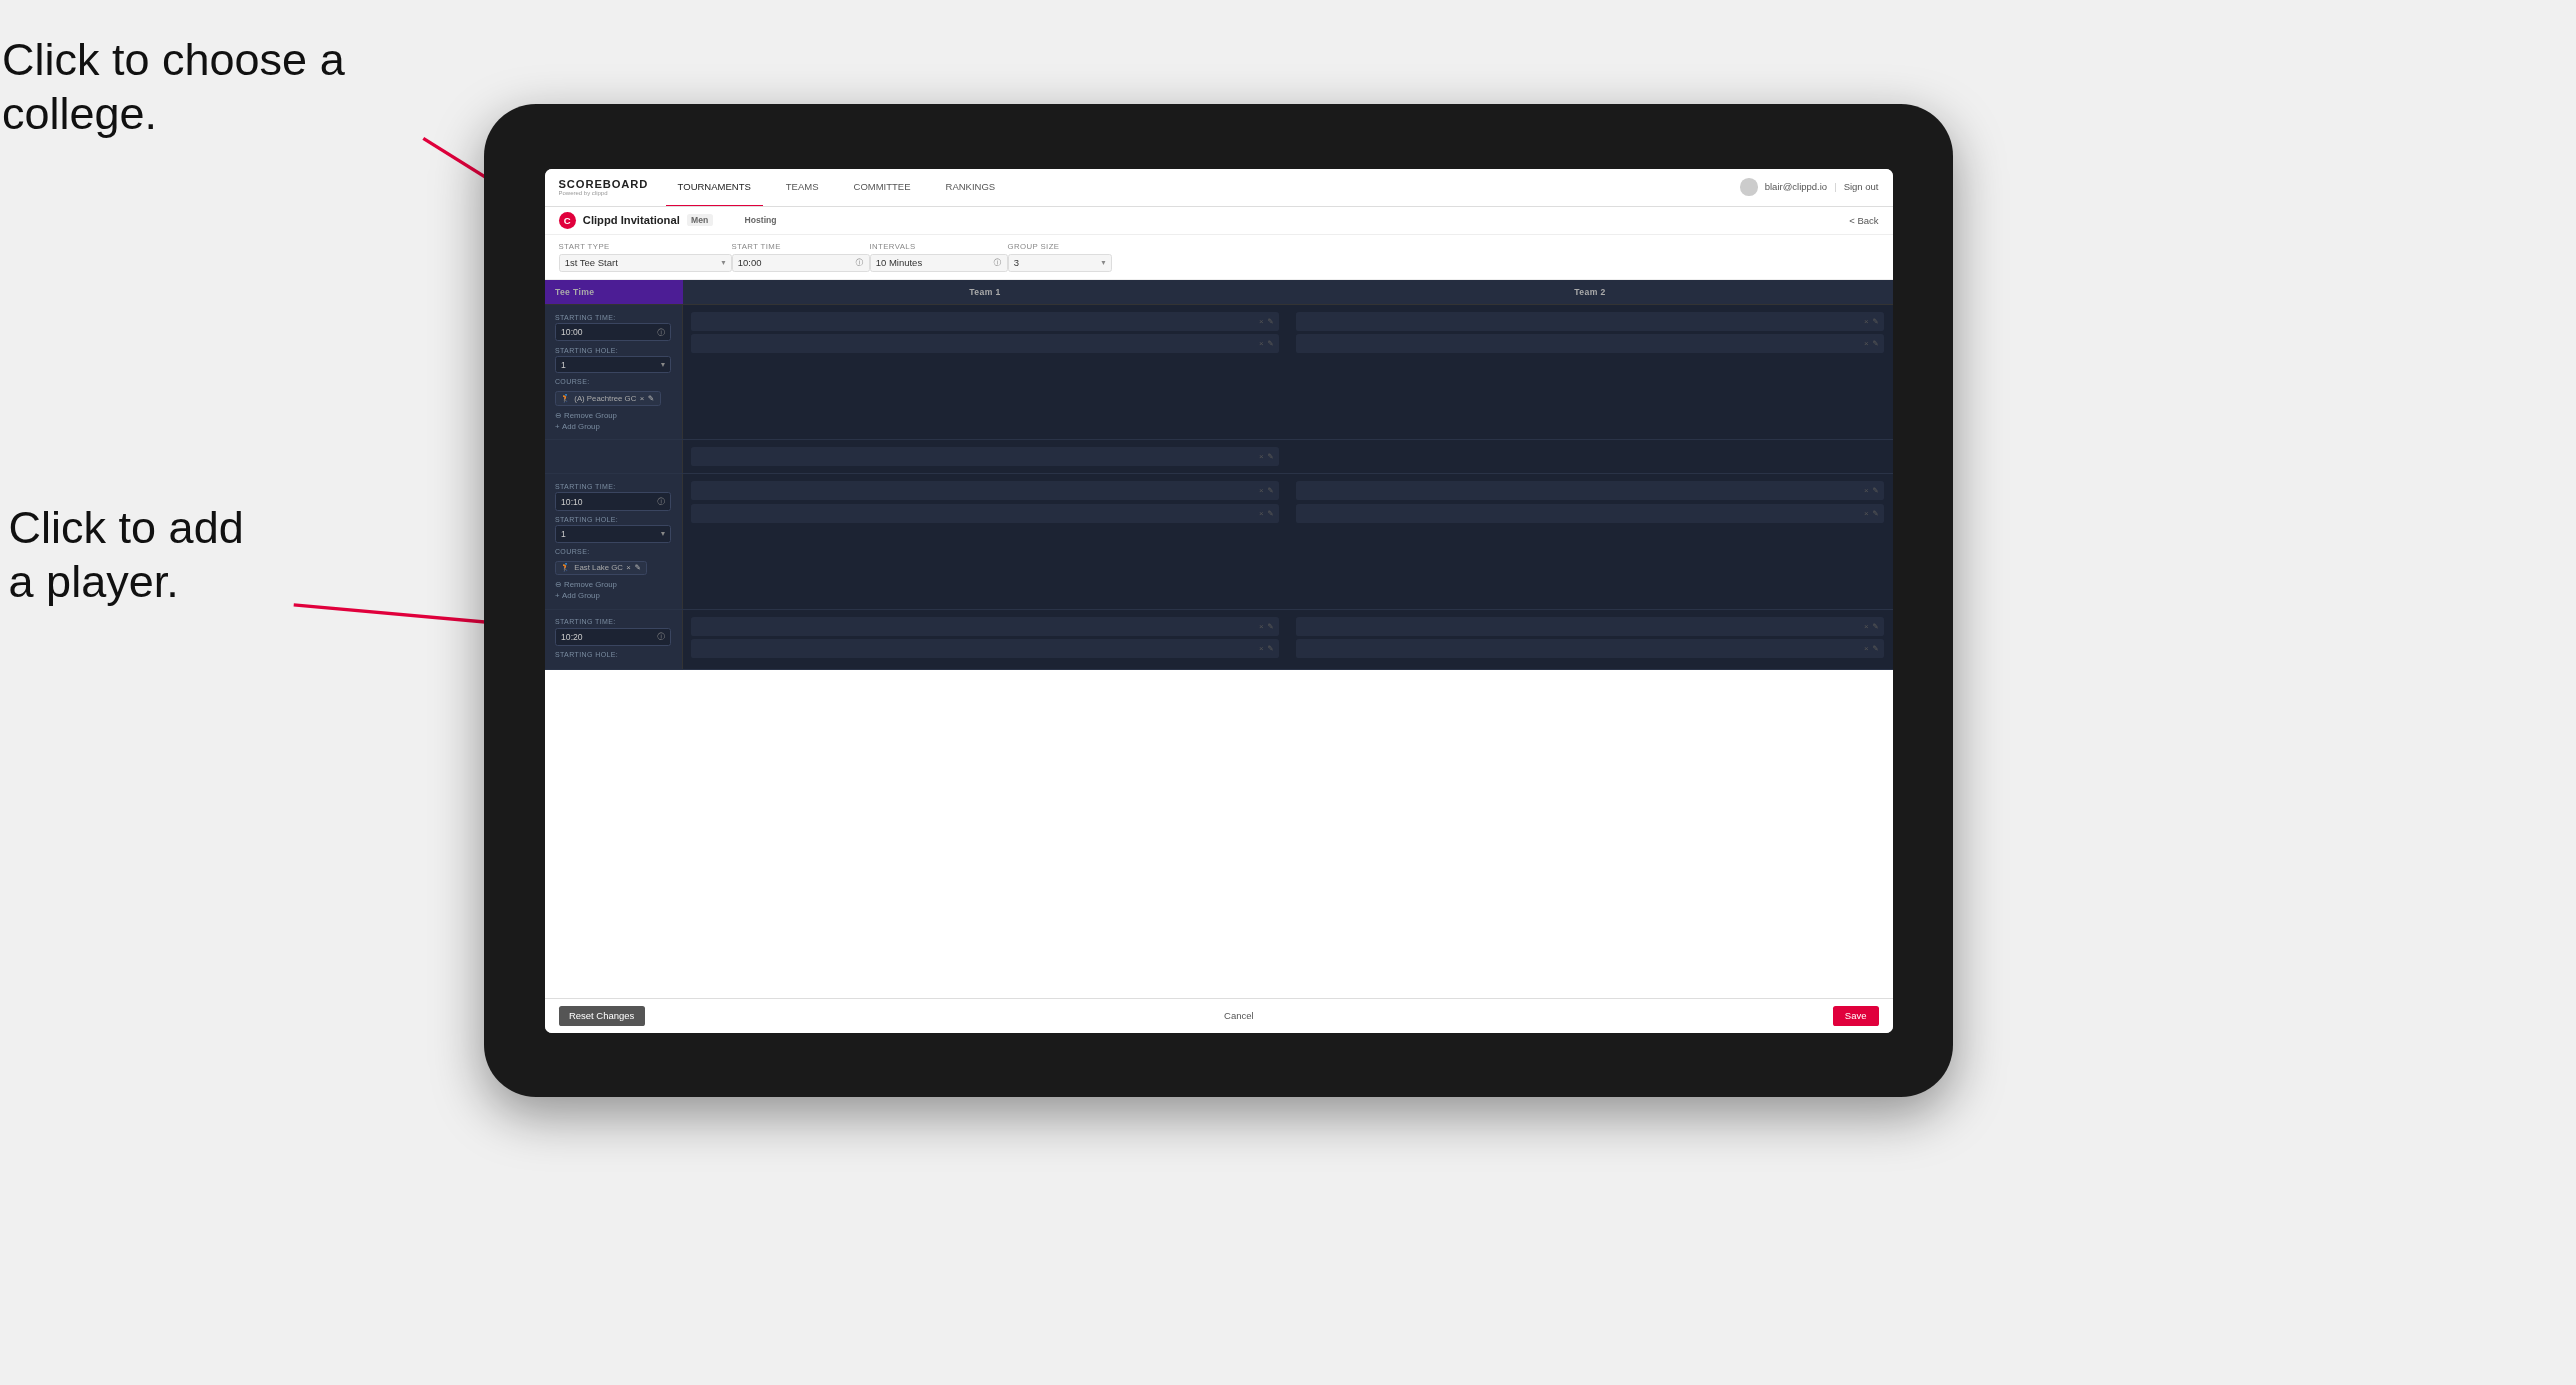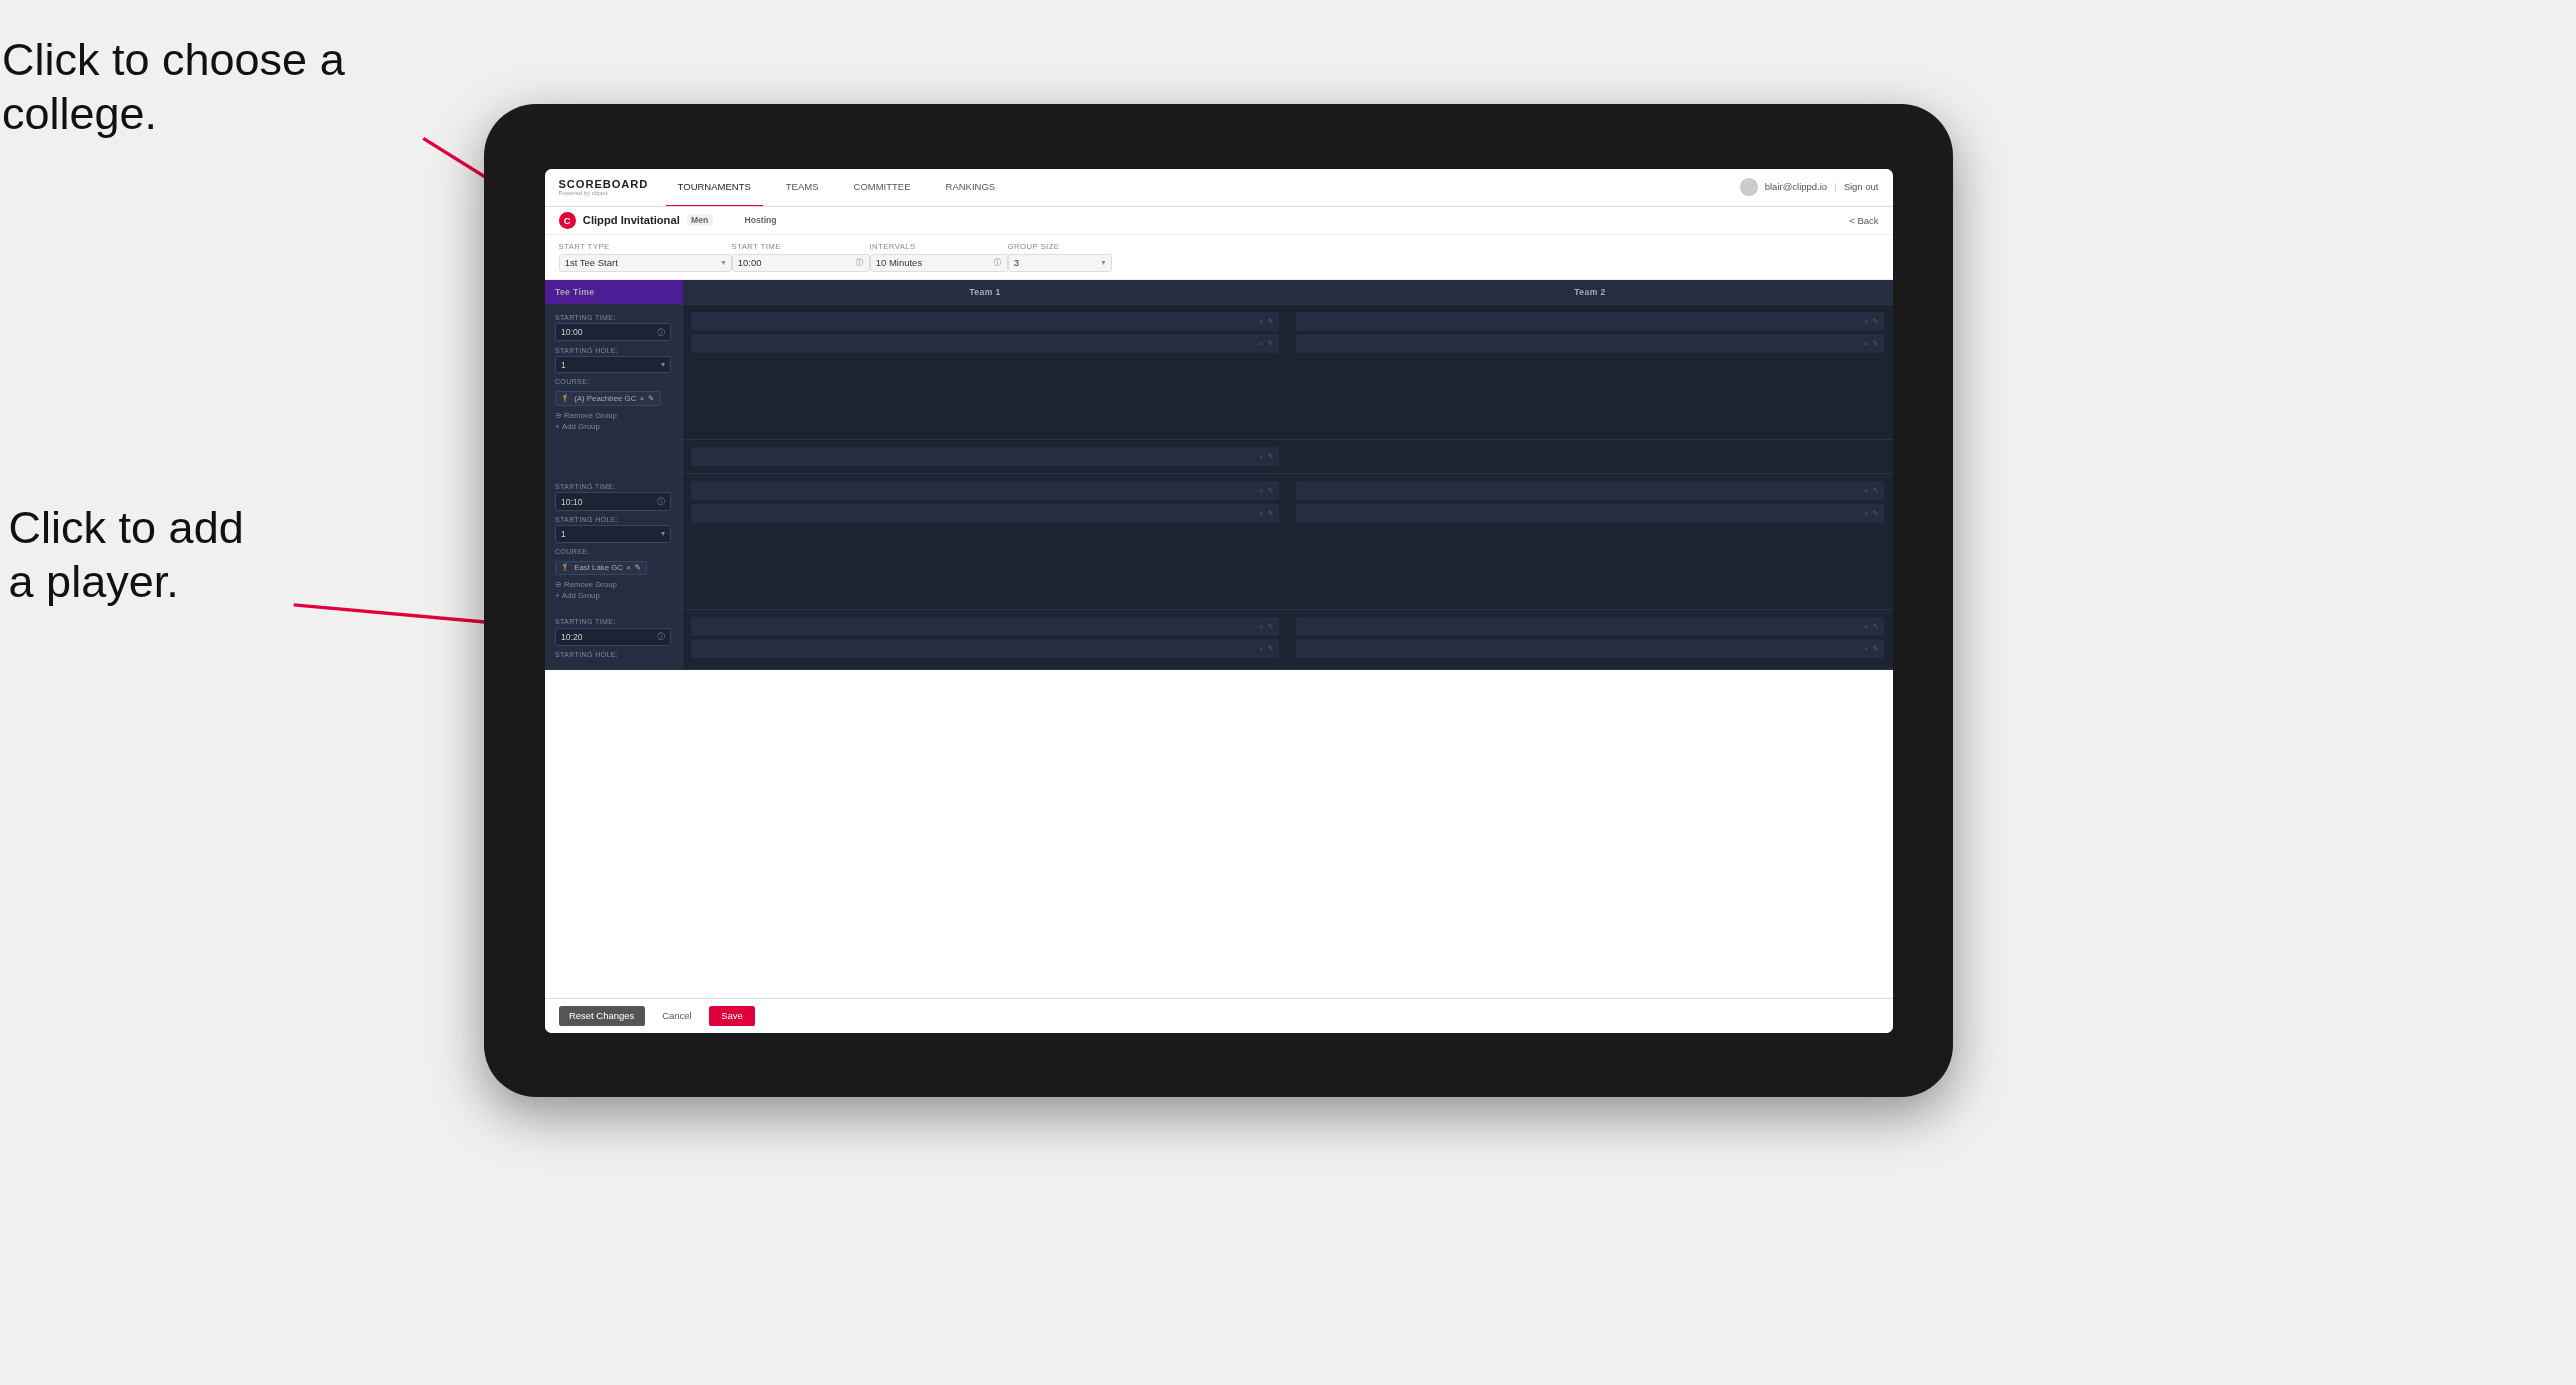--- a/index.html
+++ b/index.html
@@ -325,21 +325,21 @@
       cursor: pointer;
     }
 
     
     .bottom-bar {
       background: #fff;
       border-top: 0.9px solid #ddd;
       padding: 7px 14px;
       display: flex;
       align-items: center;
-      justify-content: flex-start;
+      justify-content: space-between;
       gap: 7px;
       position: absolute;
       bottom: 0;
       left: 0;
       right: 0;
     }
 
     .btn-reset {
       background: #555;
       color: #fff;

